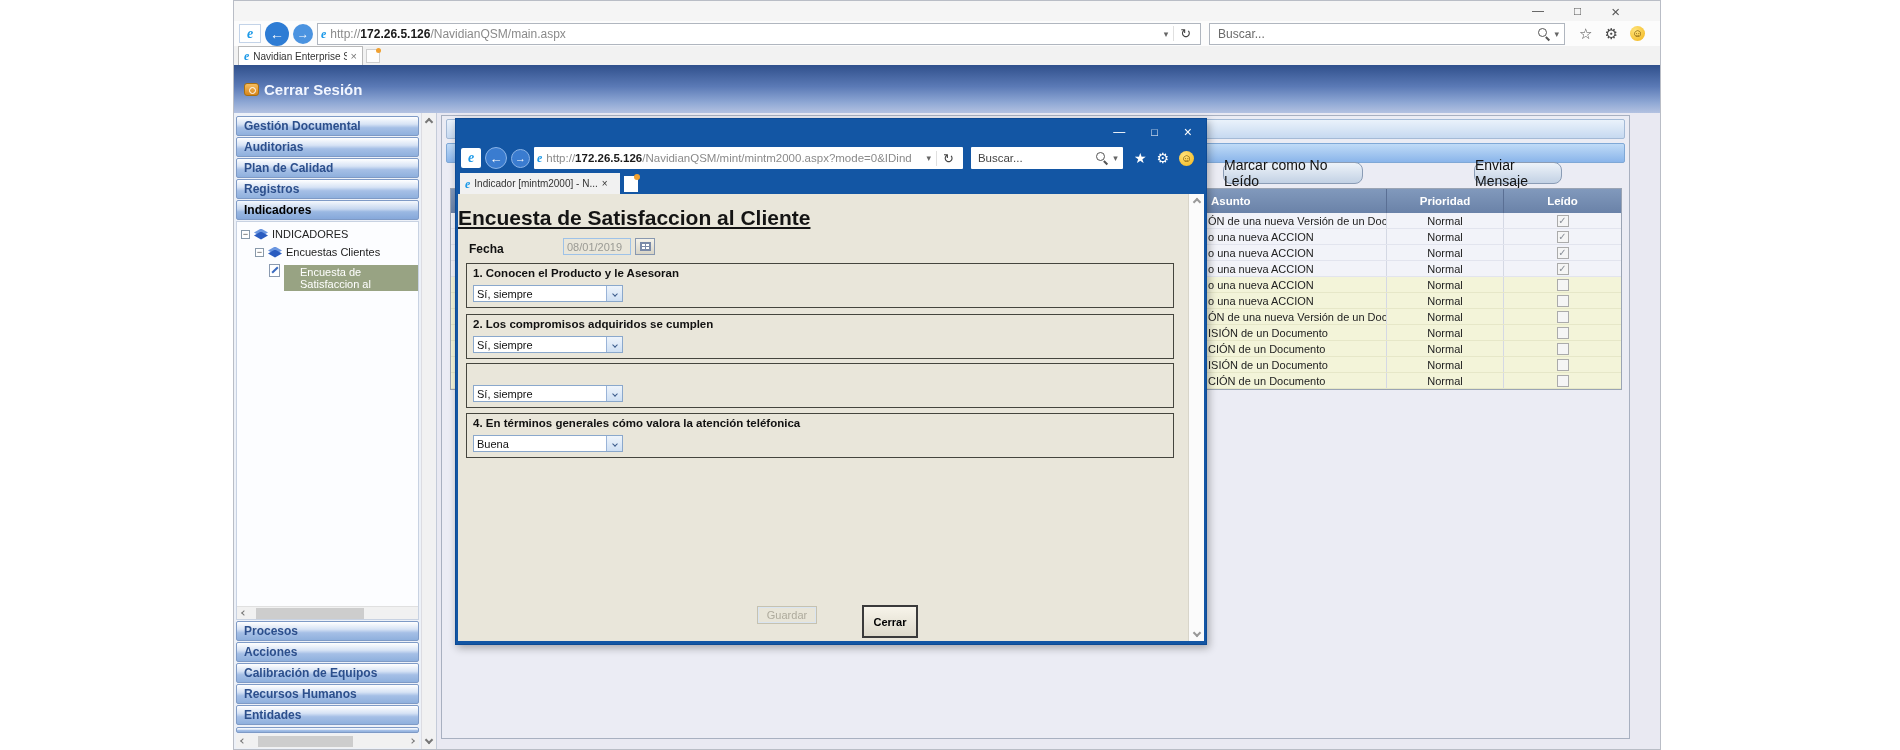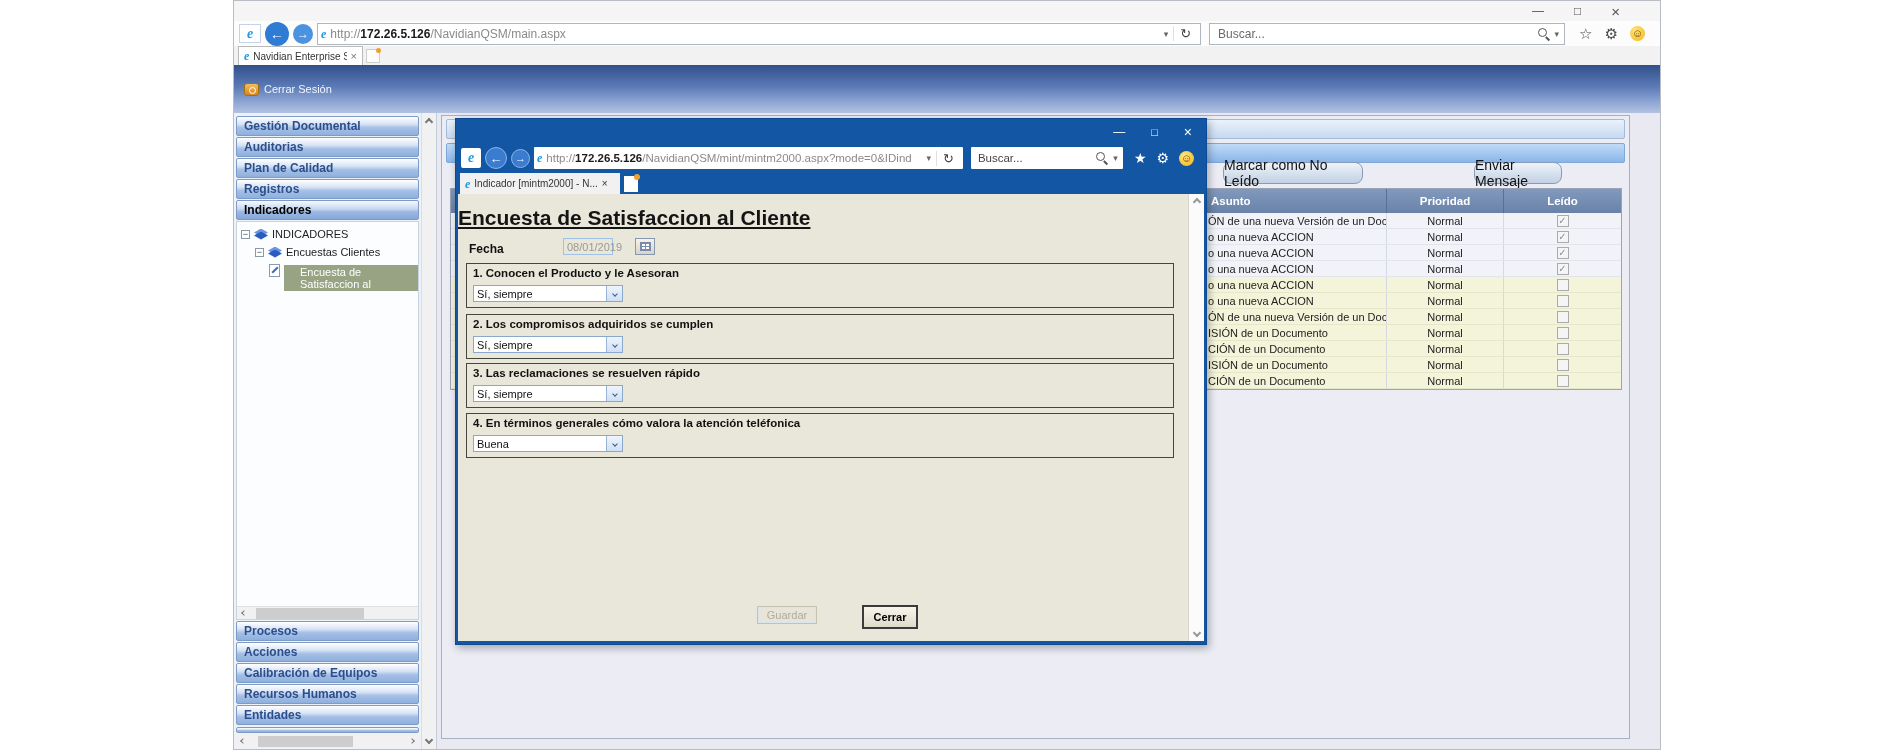--- a/index.html
+++ b/index.html
@@ -55,21 +55,21 @@
   .tab.main-tab { width:125px; }
   .newtab { width:14px; height:14px; background:#fdfdfd; border:1px solid #cfcfcf;
             position:relative; margin-bottom:2px; }
   .newtab::after { content:''; position:absolute; right:-2px; top:-2px; width:5px; height:5px;
                    border-radius:50%; background:#f0a030; }
 
   
   .app-header { height:48px; background:linear-gradient(180deg,#30508c 0%,#5b7ab6 45%,#8ea7d4 78%,#b3c2e1 100%);
                 display:flex; justify-content:space-between; align-items:center; padding:0 14px 0 10px; }
   .app-title { font-size:27px; font-weight:bold; color:#0d1c45; text-shadow:0 1px 1px rgba(255,255,255,.28); }
-  .logout { display:flex; align-items:center; gap:5px; font-size:11px; font-weight:normal; color:#f2f6ff; }
+  .logout { display:flex; align-items:center; gap:5px; font-size:15px; font-weight:bold; color:#f2f6ff; }
   .key { width:15px; height:13px; border-radius:3px; border:1px solid #a86f10;
          background:linear-gradient(#f6bd5e,#d8861b); position:relative; }
   .key::after { content:''; position:absolute; left:4px; top:3px; width:5px; height:5px;
                 border:1.5px solid #fff; border-radius:50%; }
 
   .app-body { flex:1; display:flex; background:#e9e9f2; min-height:0; }
 
   
   .sidebar { width:203px; display:flex; flex-direction:column; background:#edf1f8;
              border-right:1px solid #c4cbd9; }
@@ -166,42 +166,42 @@
   .p-newtab::after { content:''; position:absolute; right:-2px; top:-2px; width:6px; height:6px;
                      border-radius:50%; background:#f0a030; }
 
   .p-form { flex:1; background:#e9e6da; position:relative; overflow:hidden; }
   .p-vscroll { position:absolute; right:0; top:0; bottom:0; width:16px; background:#fbfbfb;
                border-left:1px solid #d8d5ca; display:flex; flex-direction:column;
                justify-content:space-between; align-items:center; padding:5px 0; }
   .form-title { text-align:left; margin-top:12px; font-size:21px; font-weight:bold;
                 text-decoration:underline; color:#141414; }
   .fecha-label { position:absolute; left:11px; top:48px; font-size:12px; font-weight:bold; color:#111; }
-  .fecha-input { position:absolute; left:105px; top:44px; width:50px; height:17px;
+  .fecha-input { position:absolute; left:105px; top:44px; width:68px; height:17px;
                  border:1px solid #9ec2e8; background:#e9e6da; color:#9a9a94; font-size:11px;
                  display:flex; align-items:center; padding-left:3px; }
   .cal-btn { position:absolute; left:177px; top:44px; width:20px; height:17px;
              background:linear-gradient(#f4f2ea,#d8d4c6); border:1px solid #8898b0;
              display:flex; align-items:center; justify-content:center; }
   .cal-grid { width:11px; height:9px; border:1px solid #7a8aa8;
               background-image:linear-gradient(#7a8aa8 1px,transparent 1px),
                                linear-gradient(90deg,#7a8aa8 1px,transparent 1px);
               background-size:4px 3px; background-color:#fff; }
   .qbox { position:absolute; left:8px; width:708px; height:45px; border:1.5px solid #45453e; }
   .qlabel { padding:3px 6px 0 6px; font-size:11.5px; font-weight:bold; color:#111; }
   .qselect { position:absolute; left:6px; bottom:5px; width:150px; height:17px; background:#fff;
              border:1px solid #8aa8cc; display:flex; align-items:stretch; }
   .qs-text { flex:1; font-size:11px; color:#111; display:flex; align-items:center; padding-left:3px; }
   .qs-btn { width:16px; background:linear-gradient(#eef4fb,#cfe0f4); border-left:1px solid #9ab4d8;
             display:flex; align-items:center; justify-content:center; }
   .qs-btn .chev { border-color:#3a5a8a; }
   .btn-guardar { position:absolute; left:299px; top:412px; width:60px; height:18px;
                  background:#e8e5d8; border:1px solid #c6c2b0; box-shadow:inset 0 0 0 1px #d9e4f0;
                  color:#aeab9d; font-size:11px; display:flex; align-items:center; justify-content:center; }
-  .btn-cerrar { position:absolute; left:404px; top:411px; width:56px; height:24px;
+  .btn-cerrar { position:absolute; left:404px; top:411px; width:56px; height:33px;
                 background:linear-gradient(#f7f4ea,#dedacb); border:2px solid #3a3a3a;
                 color:#000; font-size:11px; font-weight:bold;
                 display:flex; align-items:center; justify-content:center; }
 </style>
 </head>
 <body>
 
 <div class="stage">
 
   <div class="win">
@@ -471,21 +471,20 @@
           <div class="qbox" style="top: 120px;">
             <div class="qlabel">2. Los compromisos adquiridos se cumplen</div>
             <div class="qselect">
               <div class="qs-text">Sí, siempre</div>
               <div class="qs-btn">
                 <span class="chev sm down"></span>
               </div>
             </div>
           </div>
           <div class="qbox" style="top: 169px;">
-            <div class="qlabel">3. Las reclamaciones se resuelven rápido</div>
             <div class="qselect">
               <div class="qs-text">Sí, siempre</div>
               <div class="qs-btn">
                 <span class="chev sm down"></span>
               </div>
             </div>
           </div>
           <div class="qbox" style="top: 219px;">
             <div class="qlabel">4. En términos generales cómo valora la atención teléfonica</div>
             <div class="qselect">

